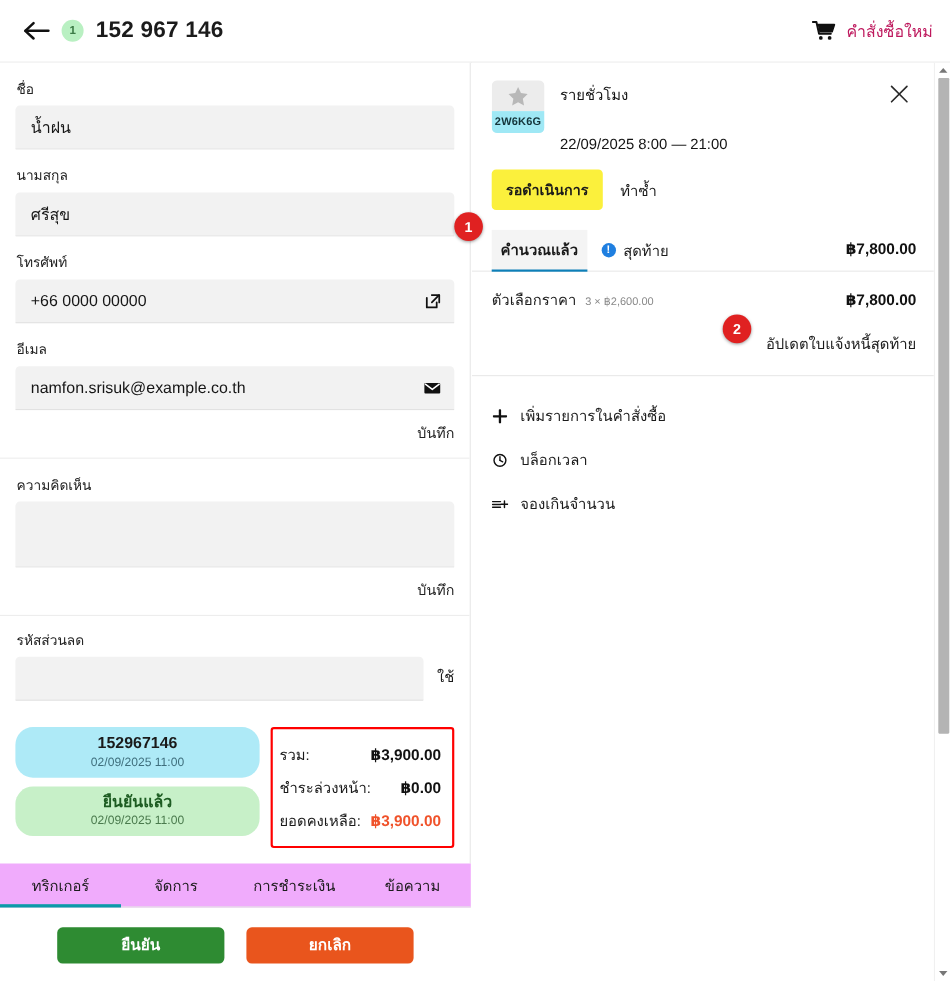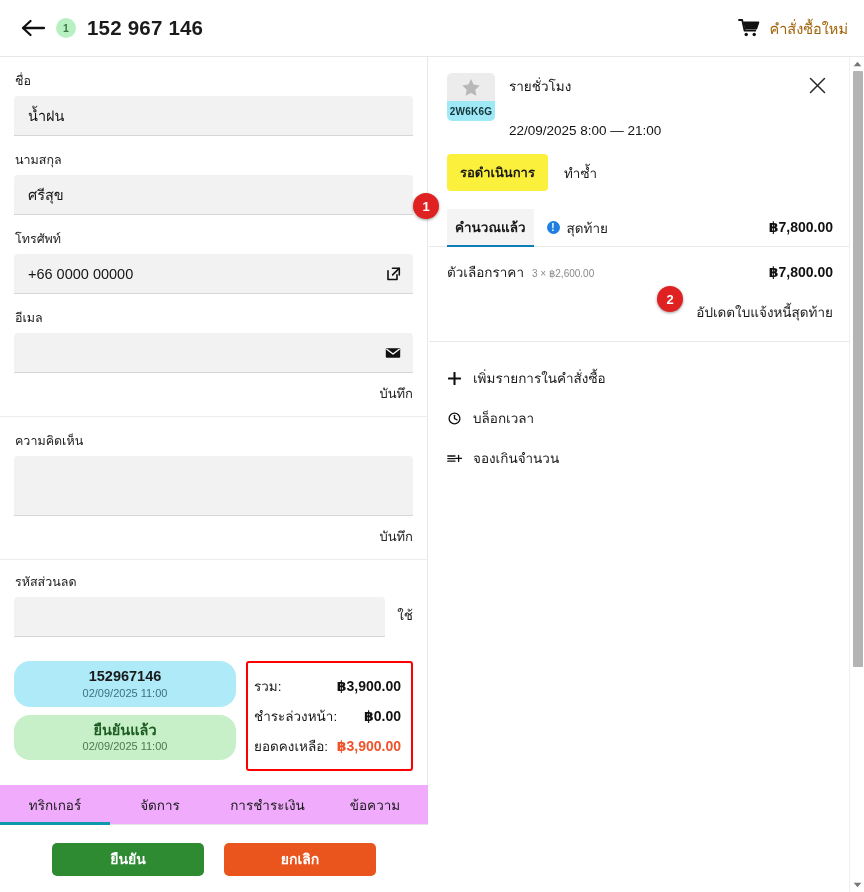--- a/index.html
+++ b/index.html
@@ -34,21 +34,21 @@
   }
   .order-id {
     margin-left:11px;
     font-size:20.5px; font-weight:700; color:#1b1b1b;
     letter-spacing:0.2px;
   }
   .new-order {
     position:absolute; right:16px; top:50%; transform:translateY(-50%);
     display:flex; align-items:center; gap:9px; cursor:pointer;
   }
-  .new-order .label { font-size:14.5px; color:#a16207; }
+  .new-order .label { font-size:14.5px; color:#be185d; }
 
   
   .left {
     position:absolute; left:0; top:57px; width:428px; height:728px;
     background:#fff; border-right:1px solid #e8e8e8;
     overflow:hidden;
   }
   .field-group { padding:0 14px; }
   .field-label {
     font-size:12.5px; color:#222; margin:14px 0 5px 1px;
@@ -317,20 +317,21 @@
               <path d="M6.5 1.7 H13.3 V8.4" stroke="#111" stroke-width="1.6" fill="none" stroke-linecap="round" stroke-linejoin="round"></path>
               <line x1="13.1" y1="1.9" x2="6.6" y2="8.4" stroke="#111" stroke-width="1.6" stroke-linecap="round"></line>
             </svg>
           </span>
         </div>
       </div>
 
       <div>
         <div class="field-label">อีเมล</div>
         <div class="field-box">
+          <span class="value">namfon.srisuk@example.co.th</span>
           <span class="trail-icon">
             <svg width="16" height="12" viewBox="0 0 16 12">
               <rect x="0.8" y="1.2" width="14.4" height="9.6" rx="1" fill="#111"></rect>
               <path d="M1.4 2 L8 7 L14.6 2" stroke="#fff" stroke-width="1.4" fill="none" stroke-linejoin="round"></path>
             </svg>
           </span>
         </div>
       </div>
 
     </div>

